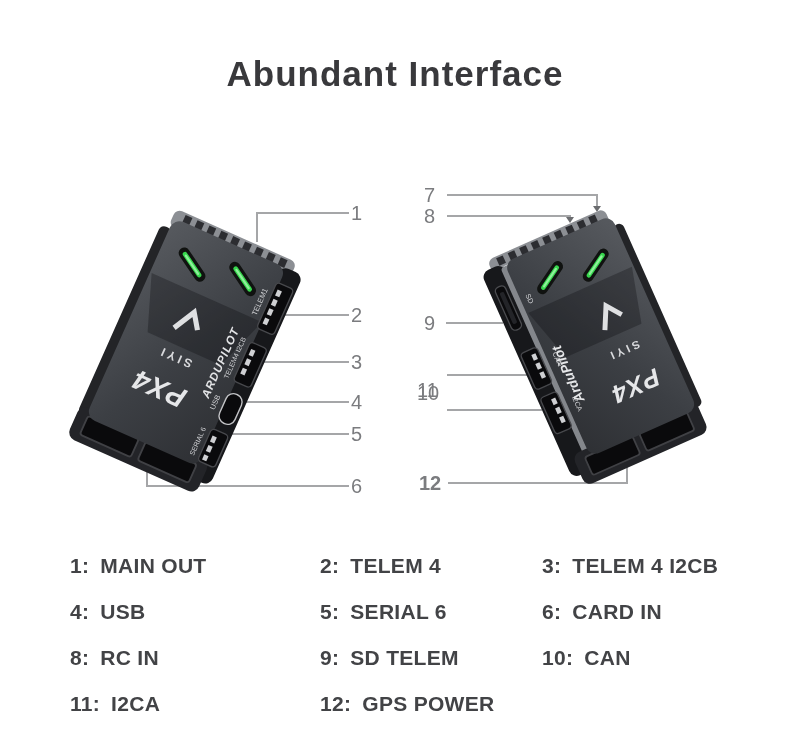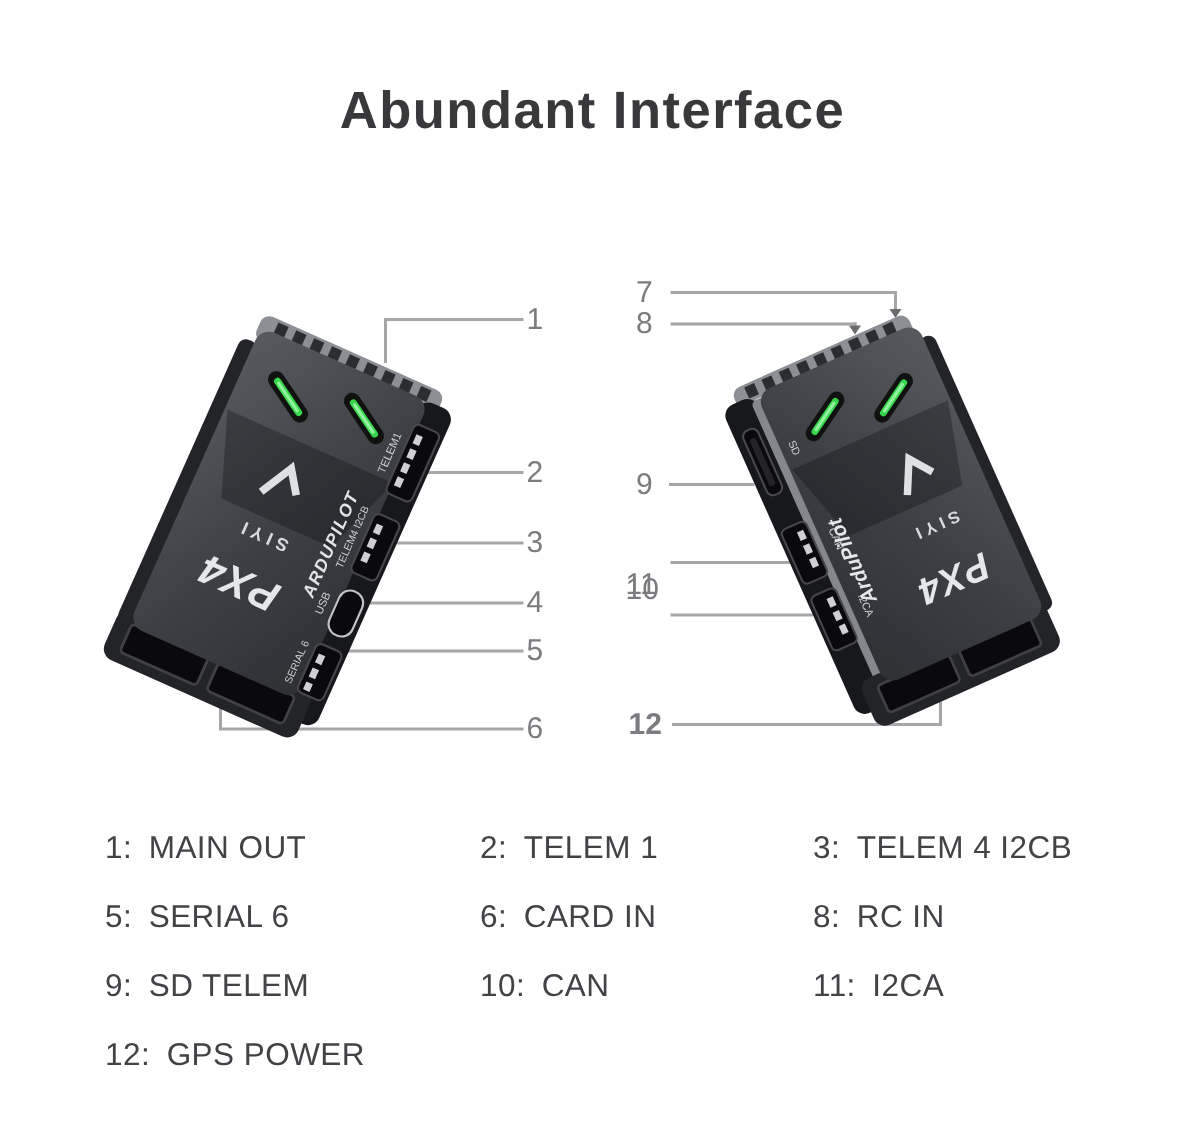--- a/index.html
+++ b/index.html
@@ -23,21 +23,21 @@
   .device { position:absolute; z-index:2; }
   .device-left  { left:25px;  top:196px; }
   .device-right { left:440px; top:190px; }
   svg text { font-family:"Liberation Sans", sans-serif; }
   
   .legend {
     position:absolute; left:70px; top:543px; width:660px;
     display:grid; grid-template-columns:250px 222px 1fr; grid-auto-rows:46px;
     align-items:center; z-index:3;
   }
-  .cell { font-size:21px; color:#424346; letter-spacing:0.3px; white-space:nowrap; }
+  .cell { font-size:21px; color:#424346; letter-spacing:0.3px; white-space:nowrap;font-weight:bold; }
   .cell .n { margin-right:11px; }
 </style>
 </head>
 <body>
 
 <div class="page">
 
   <h1 class="title">Abundant Interface</h1>
 
   <div class="vl" style="left:256px; top:212px; height:30px;"></div>
@@ -239,22 +239,23 @@
 
       <path d="M174,122 L186,138 L198,114" stroke="#dfe0e2" stroke-width="5.5" fill="none" transform="rotate(180 186 128)"></path>
       <text x="184" y="177" transform="rotate(180 184 172)" text-anchor="middle" font-size="12.5" font-weight="600" letter-spacing="3.5" fill="#d9dadd">SIYI</text>
       <text x="180" y="221" transform="rotate(180 180 212)" text-anchor="middle" font-size="28" font-weight="800" font-style="italic" letter-spacing="1" fill="#e6e7e9">PX4</text>
       <text x="122" y="170" transform="rotate(-90 122 170)" text-anchor="middle" font-size="15" font-weight="800" font-style="italic" fill="#e6e7e9">ArduPilot</text>
     </g>
   </svg>
 
   <div class="legend">
     <div class="cell"><span class="n">1:</span><span class="l">MAIN OUT</span></div>
-    <div class="cell"><span class="n">2:</span><span class="l">TELEM 1</span></div>
+    <div class="cell"><span class="n">2:</span><span class="l">TELEM 4</span></div>
     <div class="cell"><span class="n">3:</span><span class="l">TELEM 4 I2CB</span></div>
+    <div class="cell"><span class="n">4:</span><span class="l">USB</span></div>
     <div class="cell"><span class="n">5:</span><span class="l">SERIAL 6</span></div>
     <div class="cell"><span class="n">6:</span><span class="l">CARD IN</span></div>
     <div class="cell"><span class="n">8:</span><span class="l">RC IN</span></div>
     <div class="cell"><span class="n">9:</span><span class="l">SD TELEM</span></div>
     <div class="cell"><span class="n">10:</span><span class="l">CAN</span></div>
     <div class="cell"><span class="n">11:</span><span class="l">I2CA</span></div>
     <div class="cell"><span class="n">12:</span><span class="l">GPS POWER</span></div>
   </div>
 
 </div>

